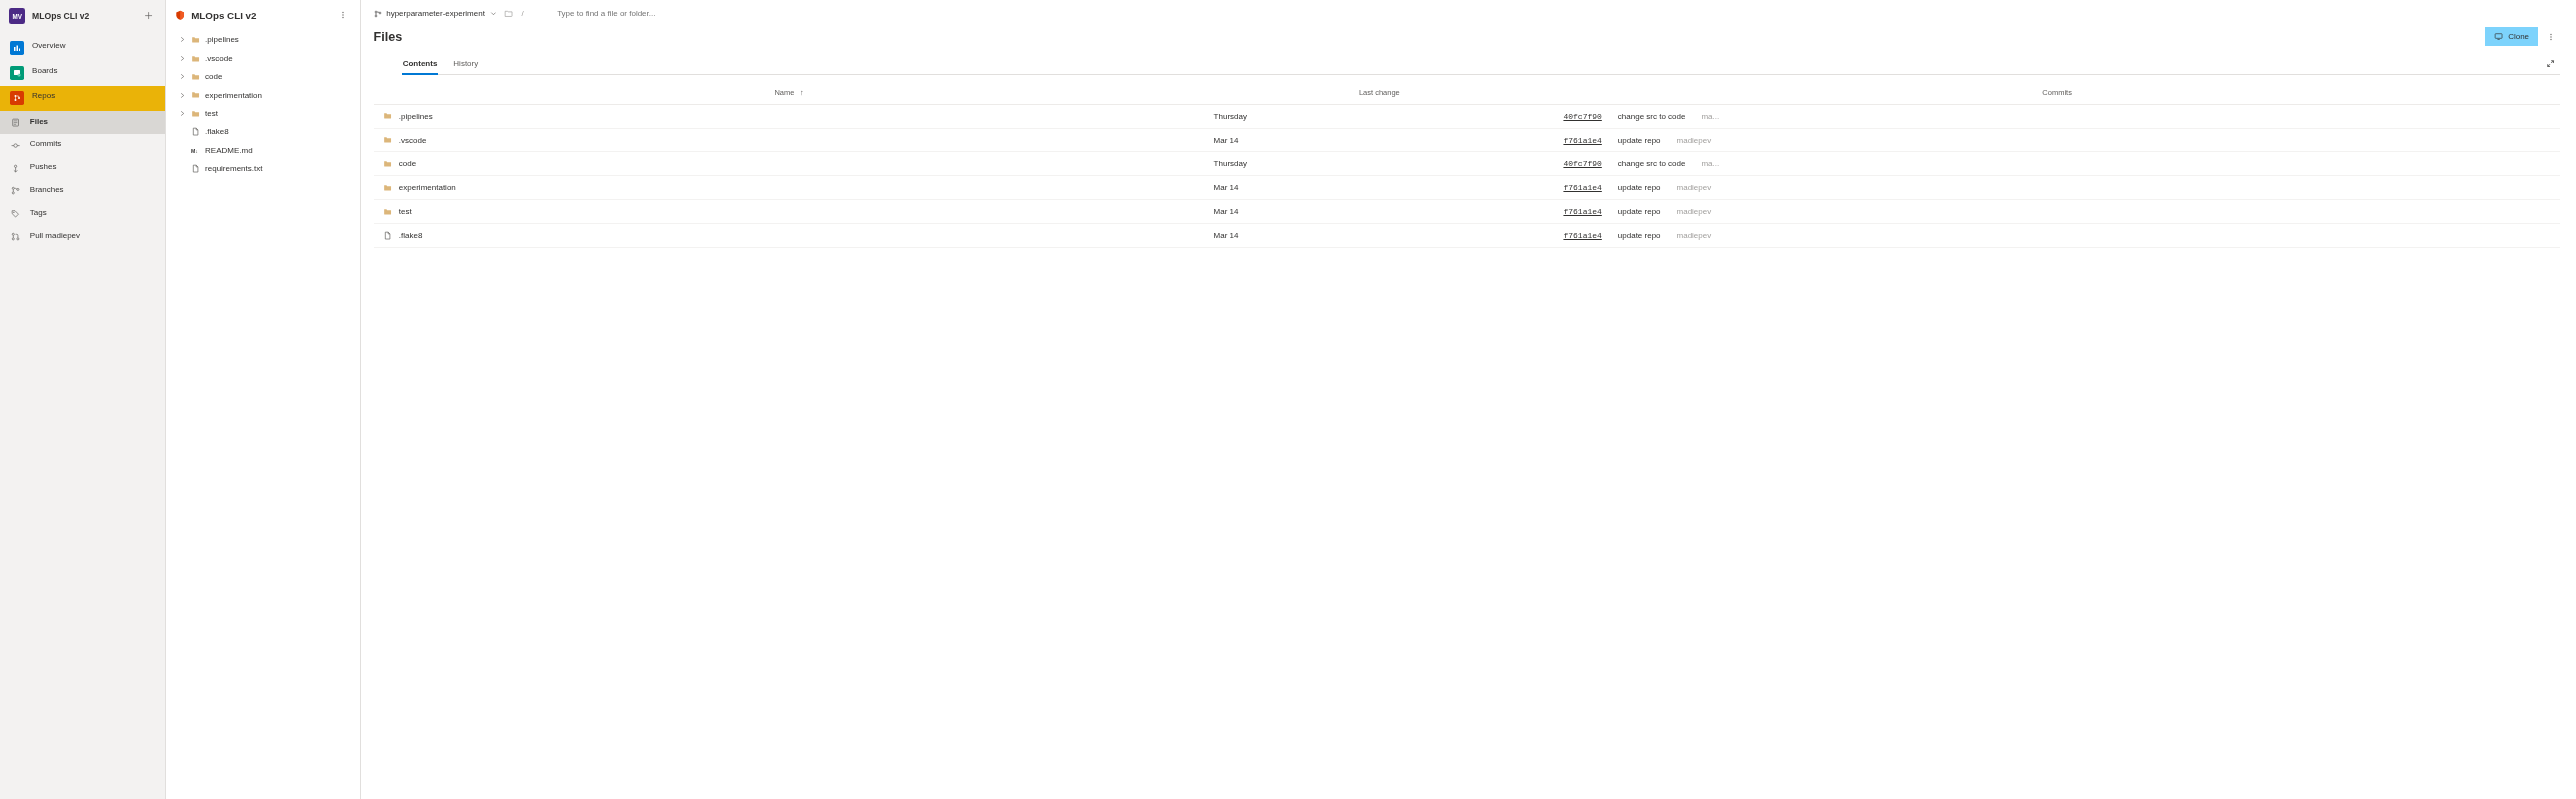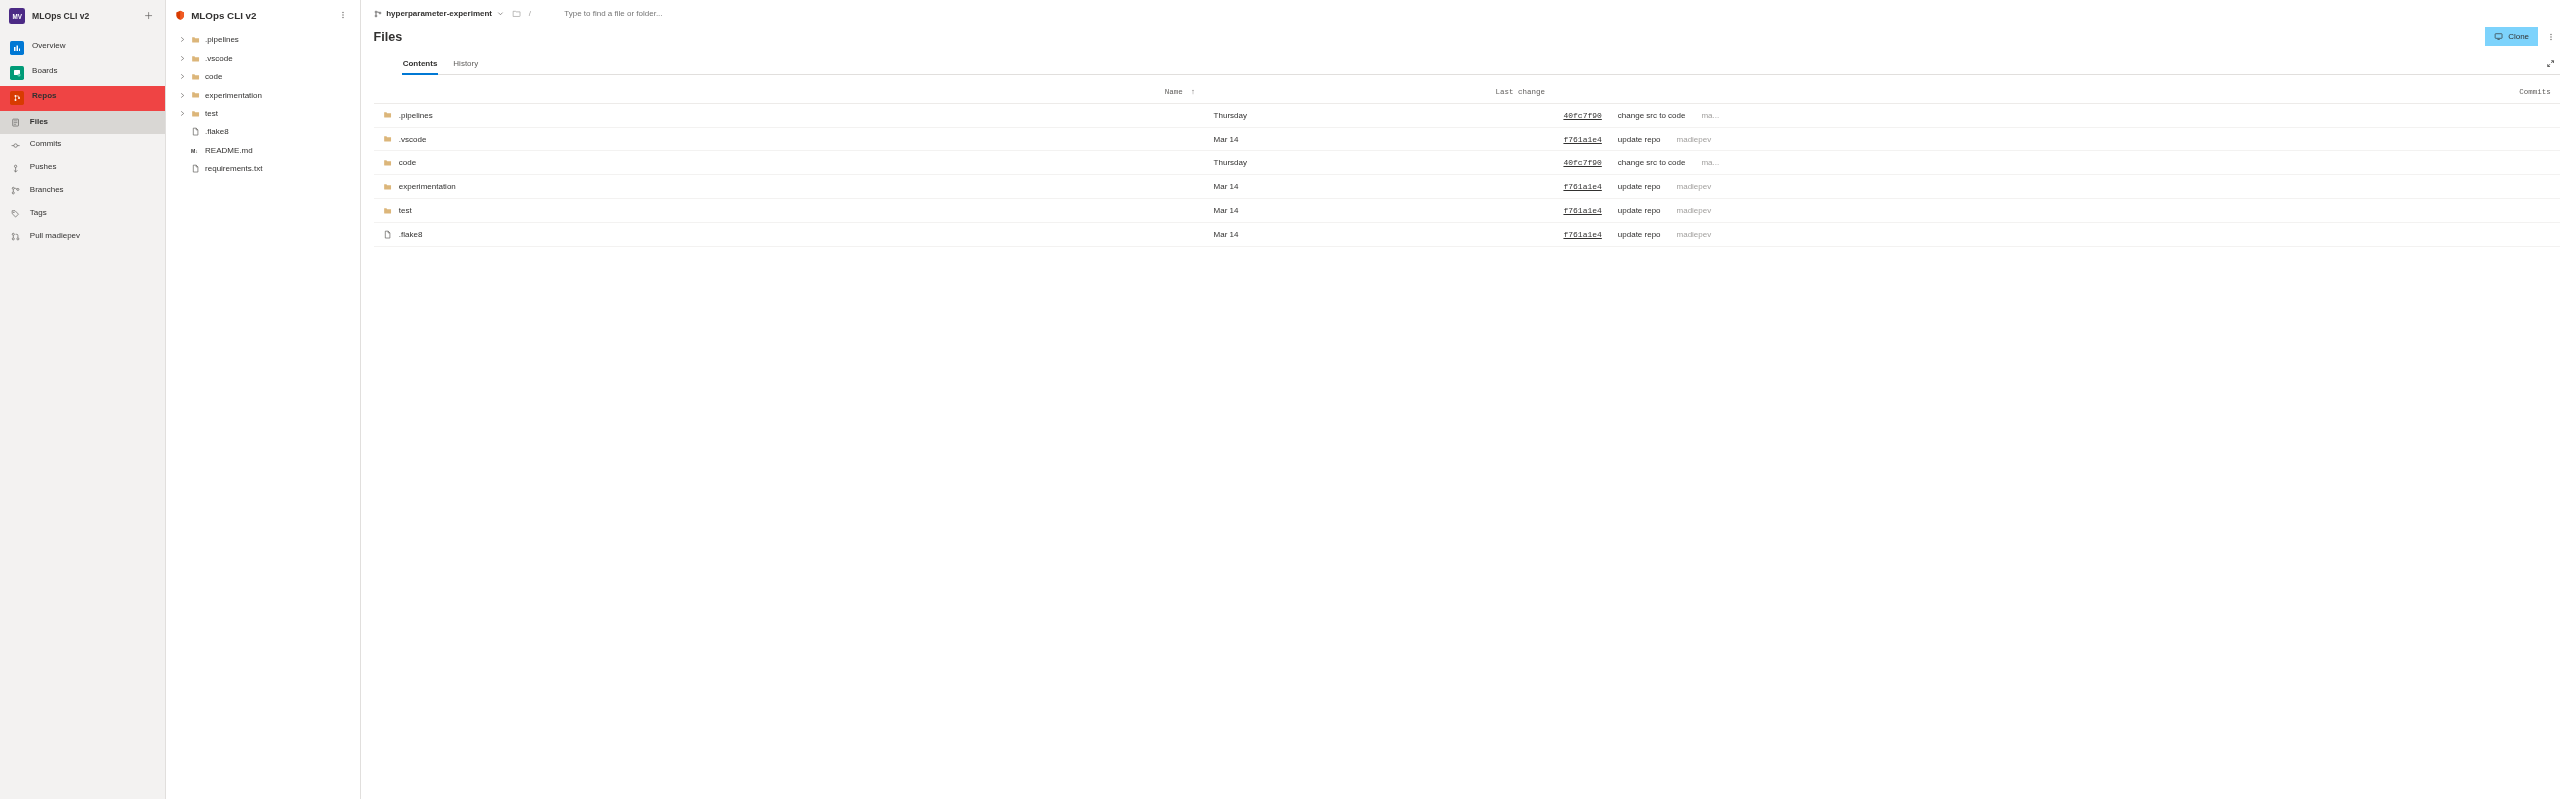--- a/index.html
+++ b/index.html
@@ -42,21 +42,21 @@
     .plus-btn {
       width: 13.8px; height: 13.8px; display:flex; align-items:center; justify-content:center;
       color: #605e5c; cursor: pointer; font-size: 11.5px; font-weight: 300;
     }
     .nav-list { list-style: none; padding: 3.4px 0; }
     .nav-item {
       display: flex; align-items: flex-start; gap: 8px;
       padding: 5.7px 10.3px; cursor: pointer;
       color: #323130;
     }
-    .nav-item.selected { background: #ef4444; font-weight: 700; }
+    .nav-item.selected { background: #eab308; font-weight: 400; }
     .nav-item.sub { padding-left: 10.3px; font-size: 8px; }
     .nav-item.sub.active { background: #d9d7d4; font-weight: 600; }
     .nav-icon {
       width: 13.8px; height: 13.8px;
       display:flex; align-items:center; justify-content:center;
       border-radius: 1.7px;
       flex-shrink: 0;
     }
     .nav-icon.small { width:11.5px; height:11.5px; }
 
@@ -81,21 +81,21 @@
     }
     .chevron { width: 9.2px; display:flex; justify-content:center; color:#605e5c; }
     .chev-placeholder { width:9.2px; }
 
     
     .main-pane { flex:1; display:flex; flex-direction:column; padding: 5.7px 16px 0 12.6px; overflow:hidden; }
     .breadcrumb-row {
       display:flex; align-items:center; gap: 8px;
       padding: 3.4px 0; color:#605e5c; font-size:8px;
     }
-    .branch-picker { display:flex; align-items:center; gap:4.6px; color:#323130; font-weight:700; cursor:pointer;}
+    .branch-picker { display:flex; align-items:center; gap:4.6px; color:#323130; font-weight:400; cursor:pointer;}
     .crumb-slash { color: #a19f9d; }
     .crumb-search {
       border:none; outline:none; font-size:8px; color:#605e5c;
       width: 149px;
       text-align: center;
     }
     .crumb-folder-ico { color:#a19f9d; }
 
     .page-heading-row {
       display:flex; align-items:center; justify-content:space-between;
@@ -117,22 +117,22 @@
     .tab.active { color:#323130; font-weight:600; }
     .tab.active::after {
       content:""; position:absolute; left:0; right:0; bottom:-0.6px; height:1.7px; background:#0078d4;
     }
     .expand-btn { margin-left:auto; padding:4.6px; cursor:pointer; color:#323130;}
 
     
     .file-table-wrap { flex:1; overflow:auto; margin-top: 5.7px; }
     .file-table { width:100%; border-collapse: collapse; }
     .file-table th {
-      text-align:right; font-weight:400; color:#605e5c; font-size:7.5px;
-      padding: 6.9px 9.2px; border-bottom:0.6px solid #edebe9;font-family:Liberation Mono, monospace;
+      text-align:center; font-weight:400; color:#605e5c; font-size:7.5px;
+      padding: 6.9px 9.2px; border-bottom:0.6px solid #edebe9;
     }
     .file-table th .sort-arrow { margin-left:3.4px; }
     .file-table td {
       padding: 6.9px 9.2px; border-bottom:0.6px solid #f3f2f1; vertical-align:middle;
       white-space: nowrap; overflow:hidden; text-overflow:ellipsis;
     }
     .row-name { display:flex; align-items:center; gap:6.9px; }
     .col-commit-group { display:flex; align-items:center; gap:16px; overflow:hidden;}
     .commit-hash {
       font-family: Consolas, "Courier New", monospace;

